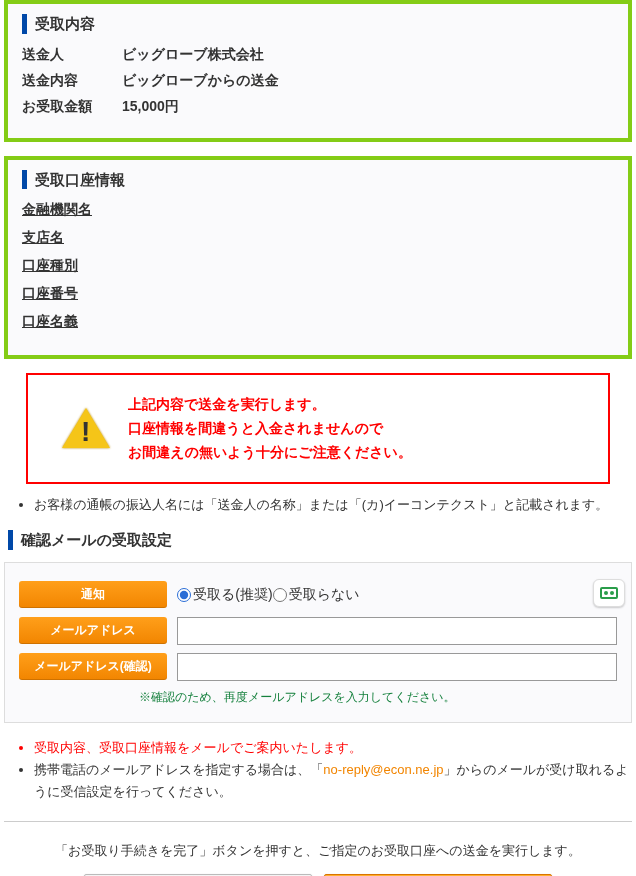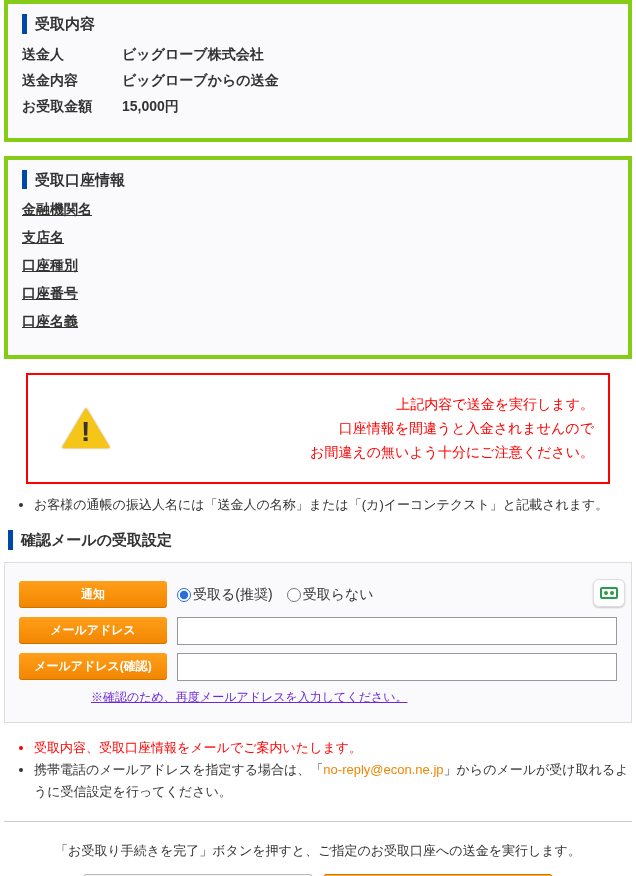--- a/index.html
+++ b/index.html
@@ -10,30 +10,30 @@
   .kv-row { display: flex; margin-bottom: 8px; font-weight: bold; }
   .kv-label { width: 100px; flex-shrink: 0; }
   .kv-value { flex: 1; }
   .acct-row { display: flex; margin-bottom: 10px; font-weight: bold; text-decoration: underline; }
   .acct-label { width: 230px; flex-shrink: 0; }
   .acct-value { flex: 1; }
   .warn-box { margin: 14px auto 10px; width: 584px; border: 2px solid #f00; background: #fff; display: flex; align-items: center; padding: 18px 14px; gap: 18px; }
   .warn-icon { width: 48px; height: 42px; position: relative; flex-shrink: 0; margin-left: 20px; }
   .warn-triangle { width: 0; height: 0; border-left: 24px solid transparent; border-right: 24px solid transparent; border-bottom: 40px solid #f5c518; position: absolute; top: 0; left: 0; filter: drop-shadow(0 0 1px #b88700); }
   .warn-bang { position: absolute; top: 10px; left: 19px; font-size: 28px; font-weight: bold; color: #333; line-height: 1; }
-  .warn-text { color: #f00; font-weight: normal; text-align: right; flex: 1; line-height: 1.7; }
+  .warn-text { color: #f00; font-weight: bold; text-align: left; flex: 1; line-height: 1.7; }
   .bullet-list { list-style: disc; padding-left: 30px; margin: 8px 0 14px; font-size: 13px; line-height: 1.7; }
   .mail-box { background: #fafafc; border: 1px solid #ddd; padding: 18px 14px 16px 14px; margin-bottom: 14px; }
   .form-row { display: flex; align-items: center; margin-bottom: 8px; gap: 10px; min-height: 28px; position: relative; }
   .orange-tag { background: linear-gradient(#ff9f1a, #f28500); color: #fff; font-weight: bold; font-size: 12px; text-align: center; width: 148px; padding: 5px 0; border-radius: 3px; flex-shrink: 0; box-shadow: inset 0 -1px 0 rgba(0,0,0,0.15); }
-  .radio-group { display: flex; gap: 14px; align-items: center; }
+  .radio-group { display: flex; align-items: center; }
   .radio-opt { display: flex; align-items: center; gap: 2px; cursor: pointer; }
   input[type="radio"] { accent-color: #2a6dd6; width: 14px; height: 14px; }
   .text-input { flex: 1; height: 28px; border: 1px solid #999; padding: 2px 6px; font-size: 14px; }
-  .mail-note { font-size: 12px; color: #6d28d9; margin-left: 72px; text-decoration: underline; }
+  .mail-note { font-size: 12px; color: #15803d; margin-left: 120px; }
   .red-bullet { color: #f00; }
   .orange-link { color: #f28500; }
   .bottom-note { text-align: center; font-size: 13px; font-weight: normal; margin: 20px 0 14px; }
   .button-row { display: flex; gap: 12px; padding: 0 80px 24px; }
   .btn { flex: 1; height: 42px; border: none; cursor: pointer; font-size: 15px; font-weight: bold; display: flex; align-items: center; justify-content: center; gap: 6px; box-shadow: 0 1px 2px rgba(0,0,0,0.25); border-radius: 2px; }
   .btn-gray { background: linear-gradient(#f4f4f4, #d9d9d9); color: #444; border: 1px solid #bbb; }
   .btn-orange { background: linear-gradient(#ffb02e, #f28500); color: #fff; border: 1px solid #d97400; }
   .arrow-left::before { content: "◀"; font-size: 10px; color: #666; }
   .arrow-right::before { content: "▶"; font-size: 10px; color: #fff; }
   .tracker-icon { position: absolute; right: -8px; top: -2px; width: 32px; height: 28px; background: #fff; border: 1px solid #ddd; border-radius: 6px; display: flex; align-items: center; justify-content: center; box-shadow: 0 1px 2px rgba(0,0,0,0.2); }

